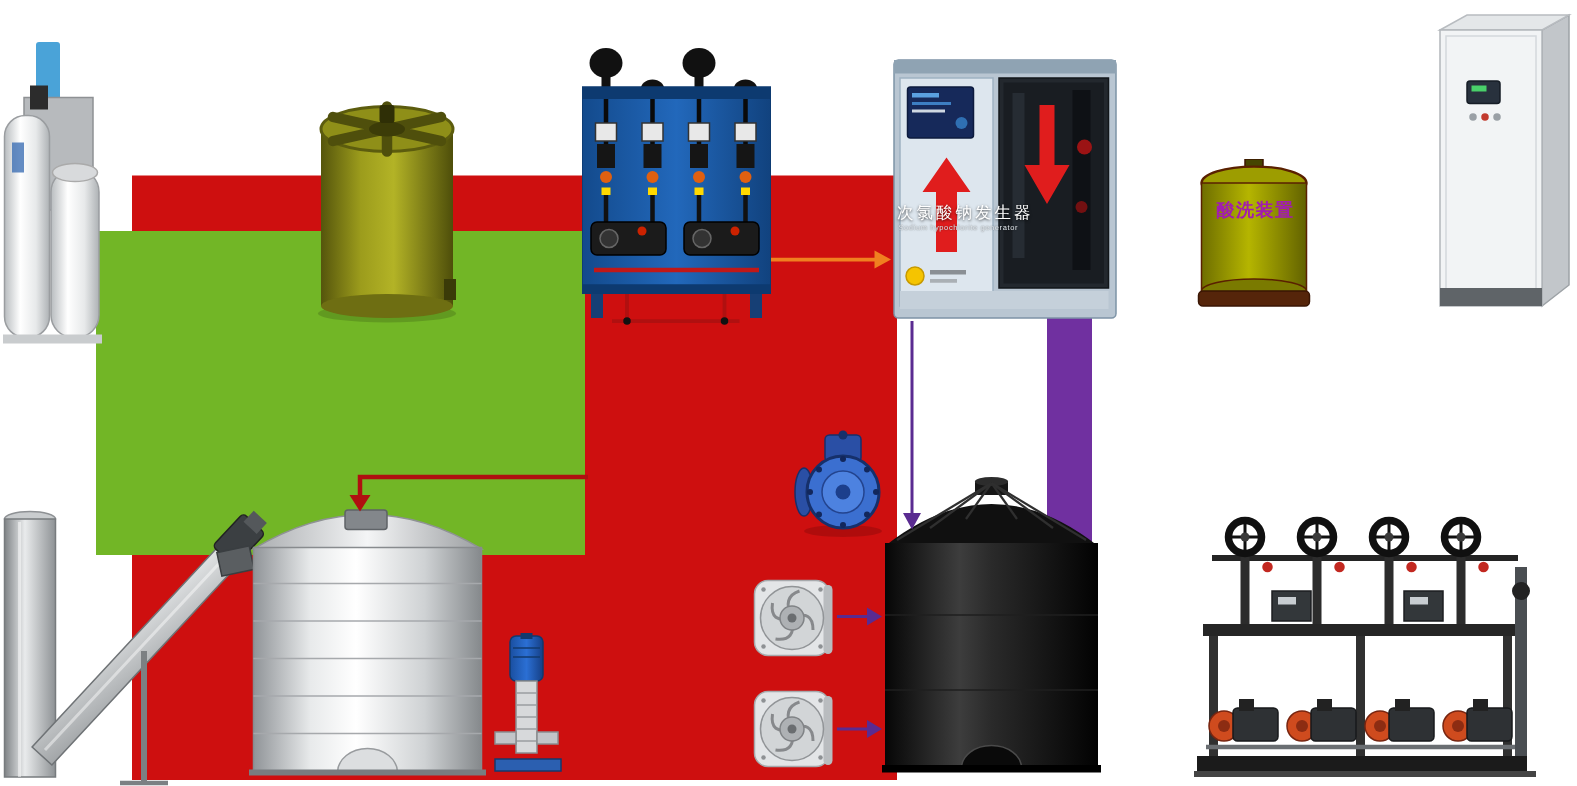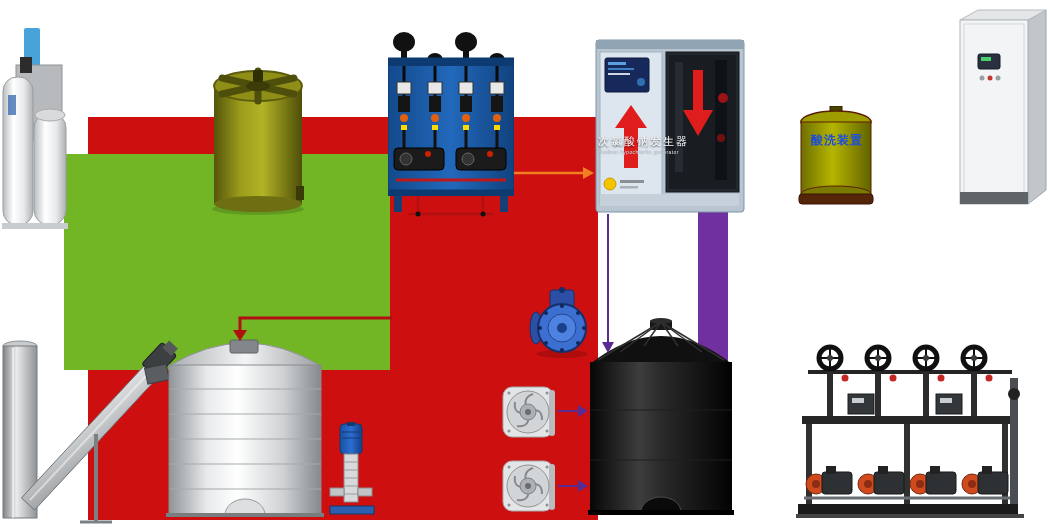--- a/index.html
+++ b/index.html
@@ -9,21 +9,21 @@
   .block{position:absolute;}
   .z1{z-index:1}.z2{z-index:2}.z5{z-index:5}.z6{z-index:6}
   .flow-red{background:#ce0f0f;}
   .flow-green{background:#72b626;}
   .flow-purple{background:#7030a0;}
   .legend-bar{background:#4aa3d8;border-radius:2px;}
   .gen-title{position:absolute;left:598px;top:134px;width:160px;color:#ffffff;font-size:11px;
              font-weight:normal;letter-spacing:2px;text-shadow:0 1px 2px rgba(0,0,0,.75);z-index:7;}
   .gen-sub{position:absolute;left:599px;top:149px;width:160px;color:#e3e9ee;font-size:5px;
            letter-spacing:.4px;text-shadow:0 0 1px rgba(0,0,0,.6);z-index:7;}
-  .acid-label{position:absolute;left:804px;top:132px;width:66px;text-align:center;color:#1d4ed8;
+  .acid-label{position:absolute;left:804px;top:132px;width:66px;text-align:center;color:#a21caf;
               font-size:12px;font-weight:bold;letter-spacing:1px;z-index:7;}
   svg{display:block;}
 </style>
 </head>
 <body>
 
 <div id="stage">
 
   <div class="block flow-red z1" style="left:88px;top:117px;width:510px;height:403px;"></div>
   <div class="block flow-green z2" style="left:64px;top:154px;width:326px;height:216px;"></div>

